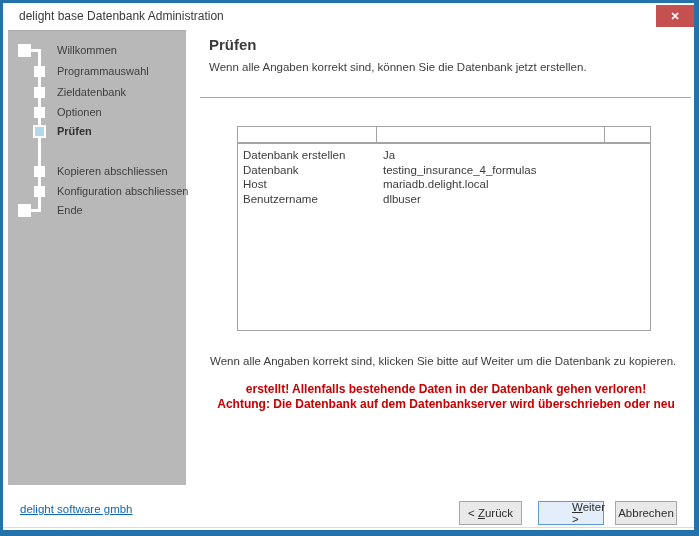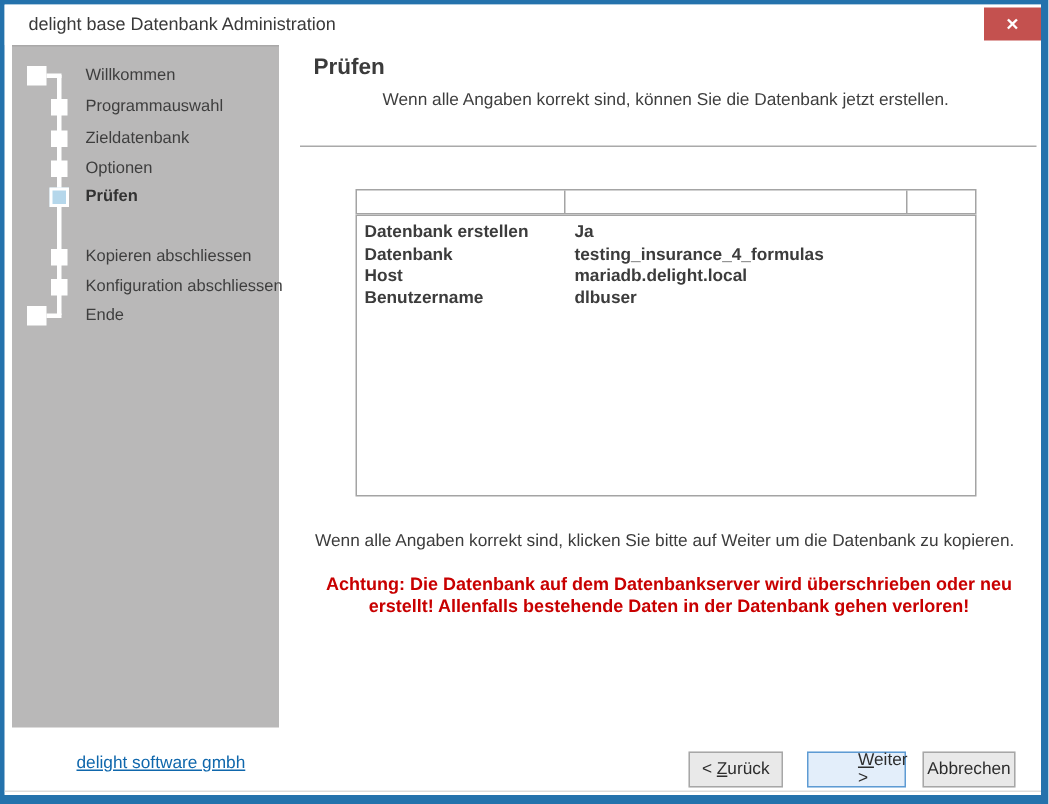--- a/index.html
+++ b/index.html
@@ -31,45 +31,45 @@
   .step.s5{top:93px} .step.s6{top:113px} .step.s7{top:133px} .step.s8{top:153px} .step.s9{top:172px}
   .step-label { position:absolute; left:49px; top:1px; font-size:11px; color:#3e3e3e; white-space:nowrap; }
   .step.active .step-label { font-weight:bold; color:#323232; }
   .node { position:absolute; background:#fff; }
   .node.big { left:10px; top:1px; width:13px; height:13px; }
   .node.big::after { content:""; position:absolute; left:13px; top:5px; width:10px; height:3px; background:#fff; }
   .node.mid { left:26px; top:2px; width:11px; height:11px; }
   .node.cur { left:25px; top:1px; width:13px; height:13px; border:2px solid #fff; background:#b5d7eb; }
   
   .header-title { position:absolute; left:206px; top:33px; font-size:15px; font-weight:bold; color:#3b3b3b; }
-  .header-sub { position:absolute; left:206px; top:58px; font-size:11.5px; color:#3e3e3e; white-space:nowrap;margin-left:46px; }
+  .header-sub { position:absolute; left:206px; top:58px; font-size:11.5px; color:#3e3e3e; white-space:nowrap; }
   .header-divider { position:absolute; left:197px; top:94px; right:3px; height:1px; background:#a9a9a9; }
   
-  .sum-table { position:absolute; left:234px; top:123px; width:414px; height:185px;font-weight:bold; }
+  .sum-table { position:absolute; left:234px; top:123px; width:414px; height:185px; }
   .sum-head {
     position:absolute; left:0; top:0; width:414px; height:17px;
     border:1px solid #a4a4a4; background:#fff; display:flex;
   }
   .hc { height:100%; border-right:1px solid #a4a4a4; }
   .hc.c1 { width:139px; } .hc.c2 { width:228px; } .hc.c3 { flex:1; border-right:none; }
   .sum-body {
     position:absolute; left:0; top:17px; width:414px; height:188px;
     border:1px solid #a4a4a4; background:#fff; padding:4px 0 0 5px;
   }
   .sum-row { display:flex; font-size:11.5px; line-height:14.5px; color:#3c3c3c; }
   .sum-row .k { width:140px; }
   .sum-row .v { flex:1; white-space:nowrap; }
   
   .instruction { position:absolute; left:207px; top:352px; font-size:11.5px; color:#3c3c3c; white-space:nowrap;text-align:center; }
   .warning {
     position:absolute; left:197px; top:379px; width:492px;
     text-align:center; font-size:12px; font-weight:bold; color:#c80000; line-height:15px;
   }
   
-  .vendor-link { position:absolute; left:17px; top:500px; font-size:11.5px; color:#0f67ac; text-decoration:underline; cursor:pointer;margin-left:31px; }
+  .vendor-link { position:absolute; left:17px; top:500px; font-size:11.5px; color:#0f67ac; text-decoration:underline; cursor:pointer; }
   .btn {
     position:absolute; top:498px; height:24px;
     border:1px solid #a7a7a7; background:#e9e9e9; color:#2d2d2d;
     font-size:11.5px; display:flex; align-items:center; justify-content:center; cursor:pointer;
     font-family:"Liberation Sans", sans-serif;
   }
   .btn-back { left:456px; width:63px; }
   .btn-next { left:535px; width:66px; background:#e3eefa; border-color:#5e9bd3;padding-left:35px; }
   .btn-cancel { left:612px; width:62px; }
   .accel { text-decoration:underline; }
@@ -150,22 +150,22 @@
       </div>
       <div class="sum-row">
         <span class="k">Benutzername</span>
         <span class="v">dlbuser</span>
       </div>
     </div>
   </div>
 
   <div class="instruction">Wenn alle Angaben korrekt sind, klicken Sie bitte auf Weiter um die Datenbank zu kopieren.</div>
   <div class="warning">
+    <div>erstellt! Allenfalls bestehende Daten in der Datenbank gehen verloren!</div>
     <div>Achtung: Die Datenbank auf dem Datenbankserver wird überschrieben oder neu</div>
-    <div>erstellt! Allenfalls bestehende Daten in der Datenbank gehen verloren!</div>
   </div>
 
   <a class="vendor-link">delight software gmbh</a>
 
   <div class="btn btn-back">
     <span><span>&lt; </span><span class="accel">Z</span><span>urück</span></span>
   </div>
   <div class="btn btn-next">
     <span><span></span><span class="accel">W</span><span>eiter &gt;</span></span>
   </div>

